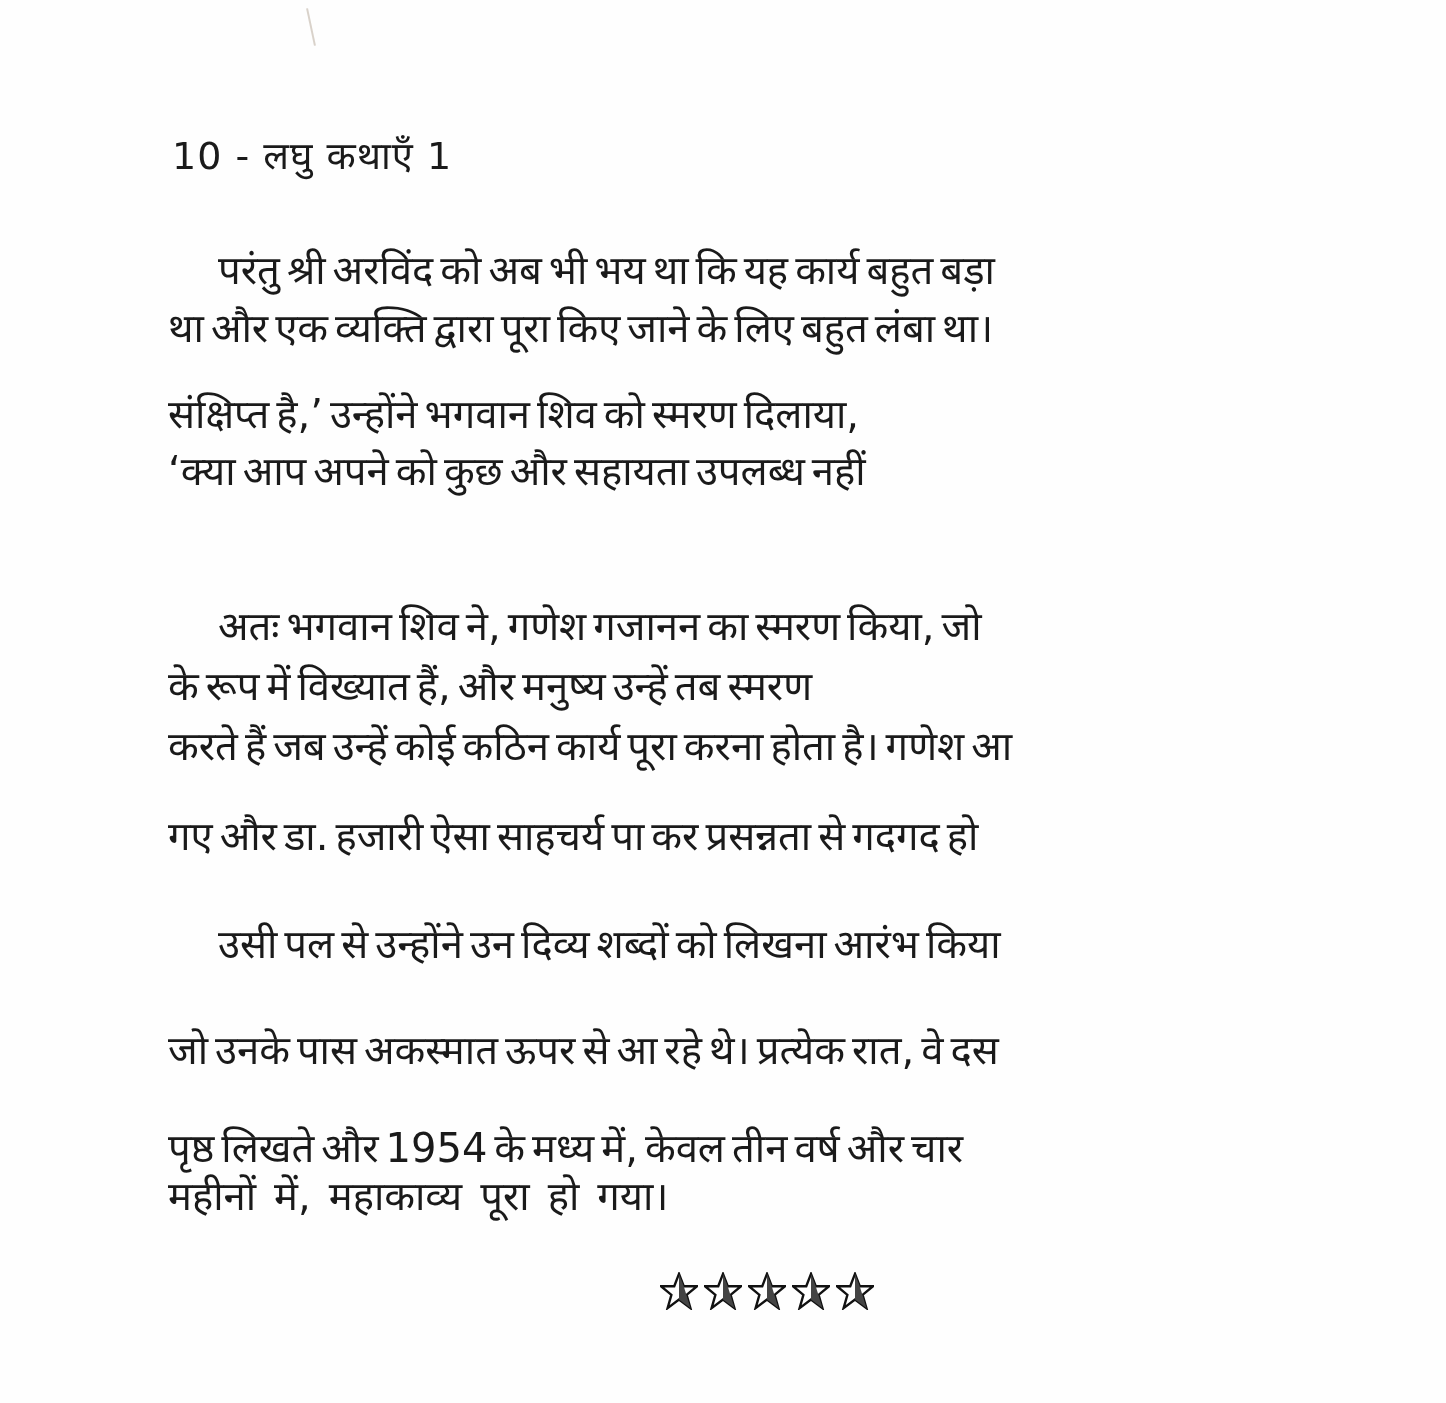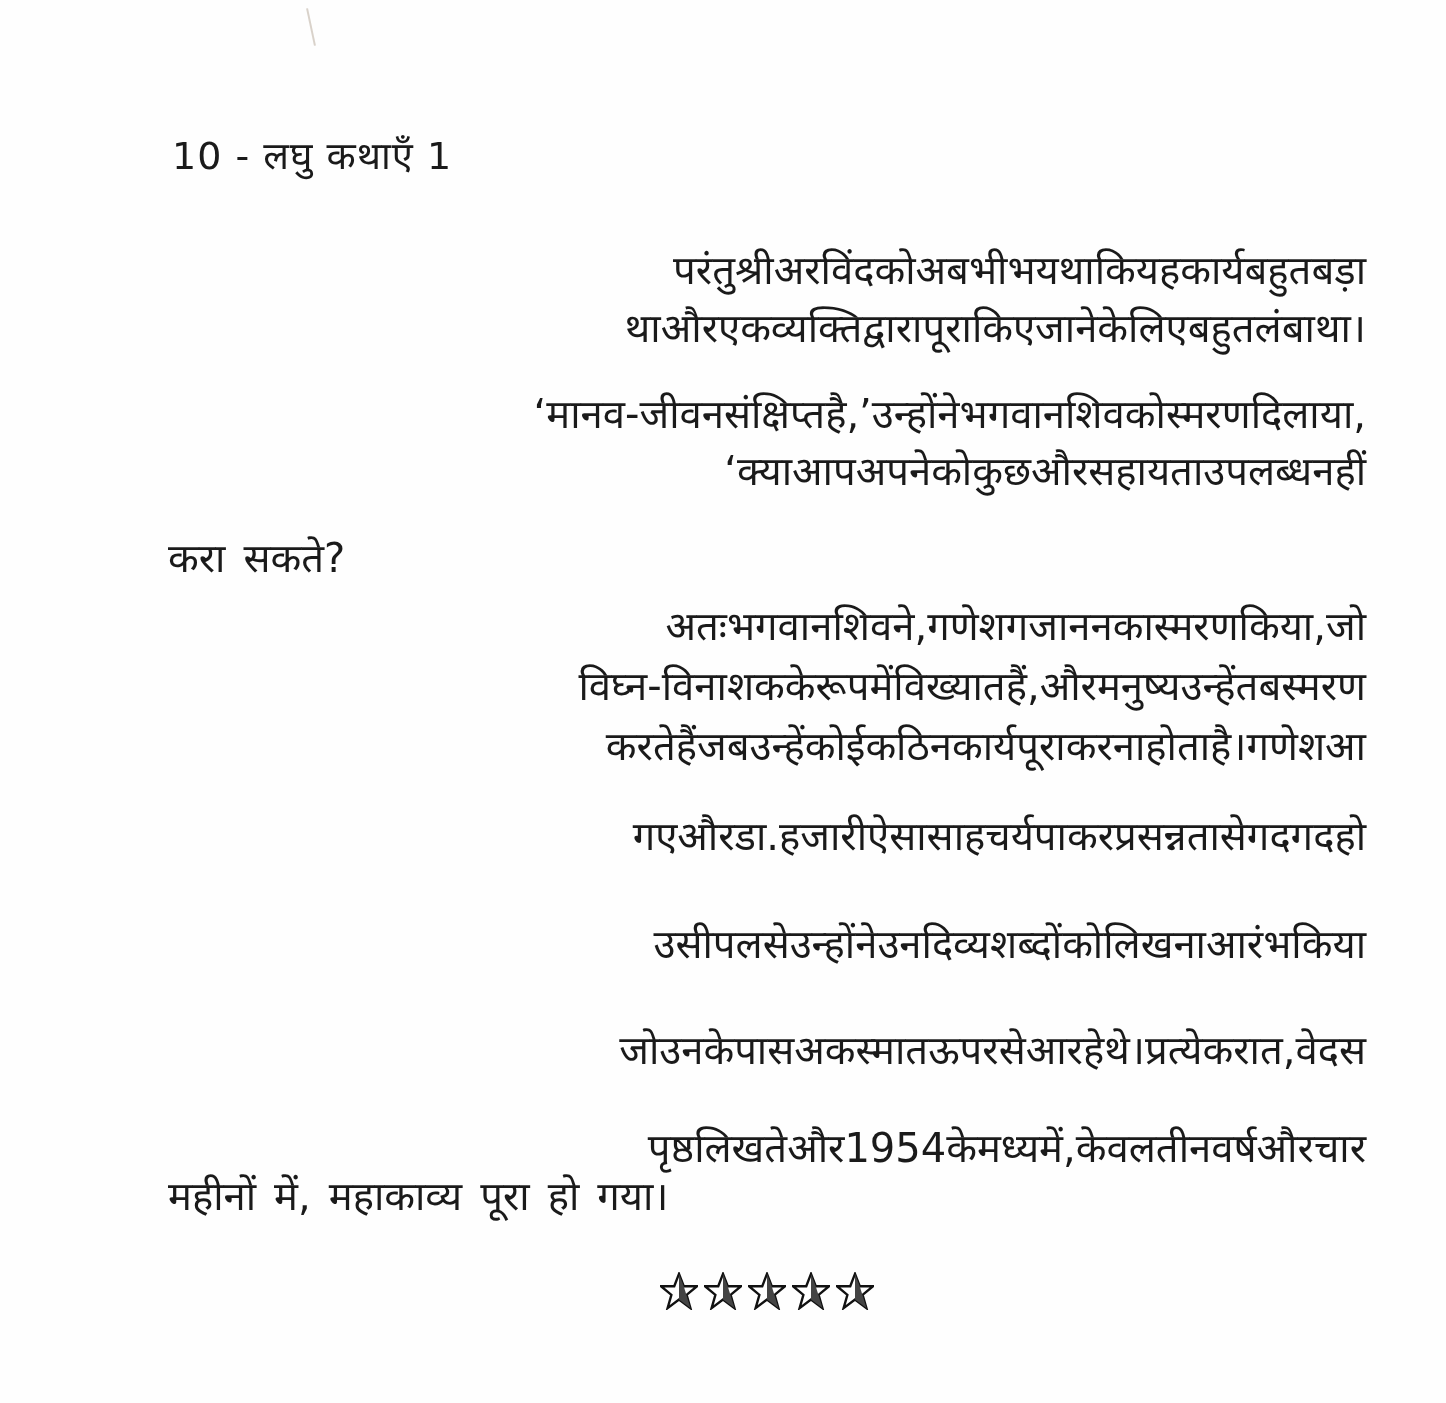--- a/index.html
+++ b/index.html
@@ -14,21 +14,21 @@
   .header {
     position: absolute; left: 172px; top: 132px;
     font-size: 38px; line-height: 48px; letter-spacing: 1px;
     white-space: nowrap;
   }
   .line {
     position: absolute; left: 168px; width: 1198px;
     font-size: 40px; line-height: 56px;
     text-align: justify; text-align-last: justify;
     white-space: nowrap;
-    display: flex; justify-content: flex-end;
+    display: flex; justify-content: flex-start; gap: 7px;
   }
   .line.indent { left: 218px; width: 1148px; }
   .line.last { justify-content: flex-start; gap: 18px; }
   .w { display: inline-block; }
   .stars {
     position: absolute; left: 660px; top: 1272px;
     display: flex; gap: 6px; font-size: 34px; color: #222;
   }
   .star { display: inline-block; width: 38px; height: 38px; }
   .scratch { position: absolute; left: 310px; top: 8px; width: 2px; height: 38px; background: #c9bfb4; transform: rotate(-12deg); opacity: .7; }
@@ -65,60 +65,54 @@
       <span class="w">पूरा</span>
       <span class="w">किए</span>
       <span class="w">जाने</span>
       <span class="w">के</span>
       <span class="w">लिए</span>
       <span class="w">बहुत</span>
       <span class="w">लंबा</span>
       <span class="w">था।</span>
     </div>
   <div class="line" style="top:386px">
-      <span class="w">‘मानव-जीवन</span>
       <span class="w">संक्षिप्त</span>
       <span class="w">है,’</span>
       <span class="w">उन्होंने</span>
       <span class="w">भगवान</span>
       <span class="w">शिव</span>
       <span class="w">को</span>
       <span class="w">स्मरण</span>
       <span class="w">दिलाया,</span>
     </div>
   <div class="line" style="top:443px">
       <span class="w">‘क्या</span>
       <span class="w">आप</span>
       <span class="w">अपने</span>
       <span class="w">को</span>
       <span class="w">कुछ</span>
       <span class="w">और</span>
       <span class="w">सहायता</span>
       <span class="w">उपलब्ध</span>
       <span class="w">नहीं</span>
-    </div>
-  <div class="line last" style="top:530px">
-      <span class="w">करा</span>
-      <span class="w">सकते?</span>
     </div>
 
   <div class="line indent" style="top:598px">
       <span class="w">अतः</span>
       <span class="w">भगवान</span>
       <span class="w">शिव</span>
       <span class="w">ने,</span>
       <span class="w">गणेश</span>
       <span class="w">गजानन</span>
       <span class="w">का</span>
       <span class="w">स्मरण</span>
       <span class="w">किया,</span>
       <span class="w">जो</span>
     </div>
   <div class="line" style="top:658px">
-      <span class="w">विघ्न-विनाशक</span>
       <span class="w">के</span>
       <span class="w">रूप</span>
       <span class="w">में</span>
       <span class="w">विख्यात</span>
       <span class="w">हैं,</span>
       <span class="w">और</span>
       <span class="w">मनुष्य</span>
       <span class="w">उन्हें</span>
       <span class="w">तब</span>
       <span class="w">स्मरण</span>

